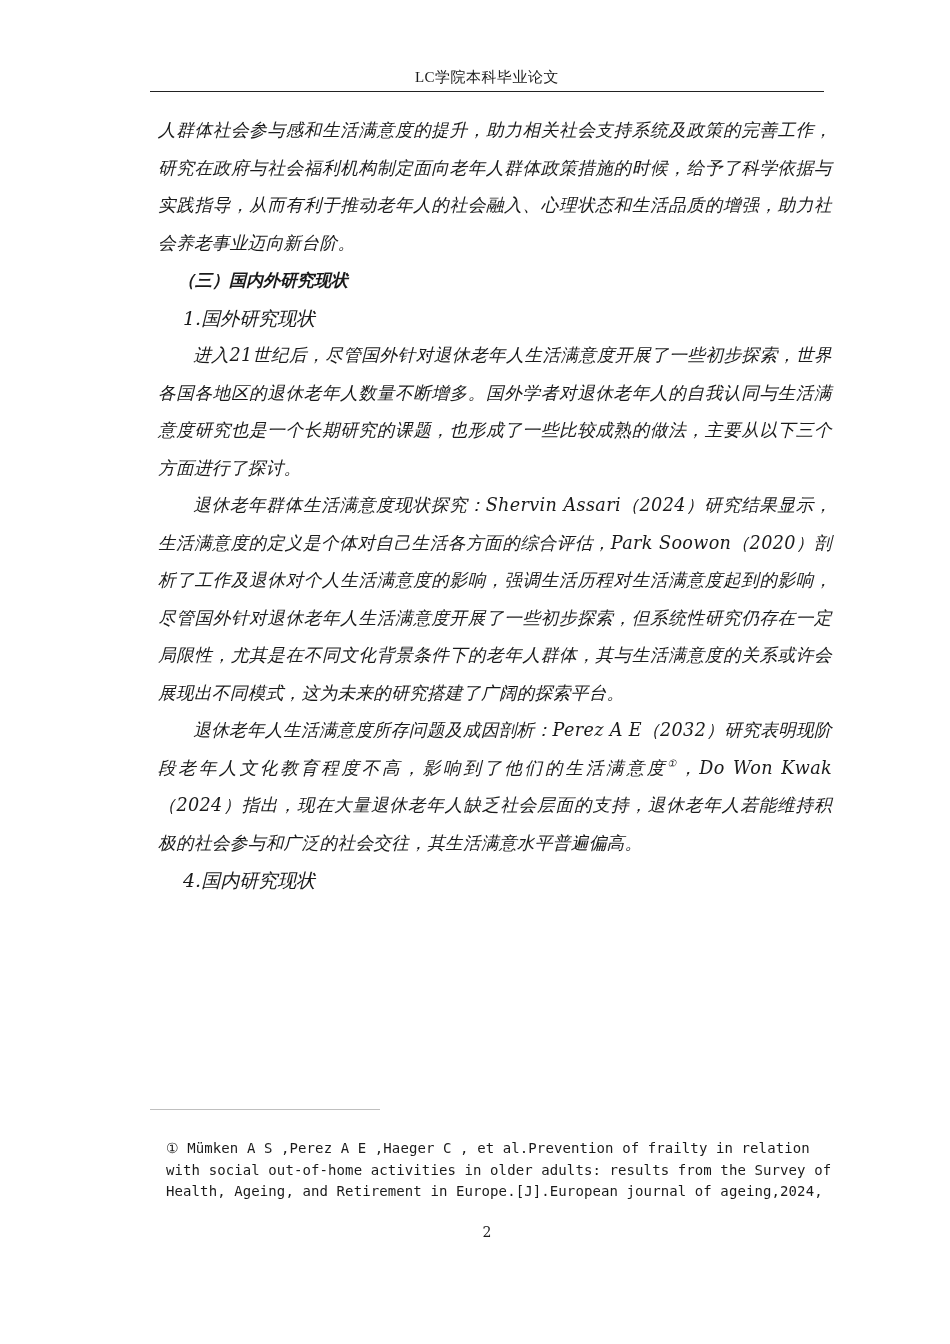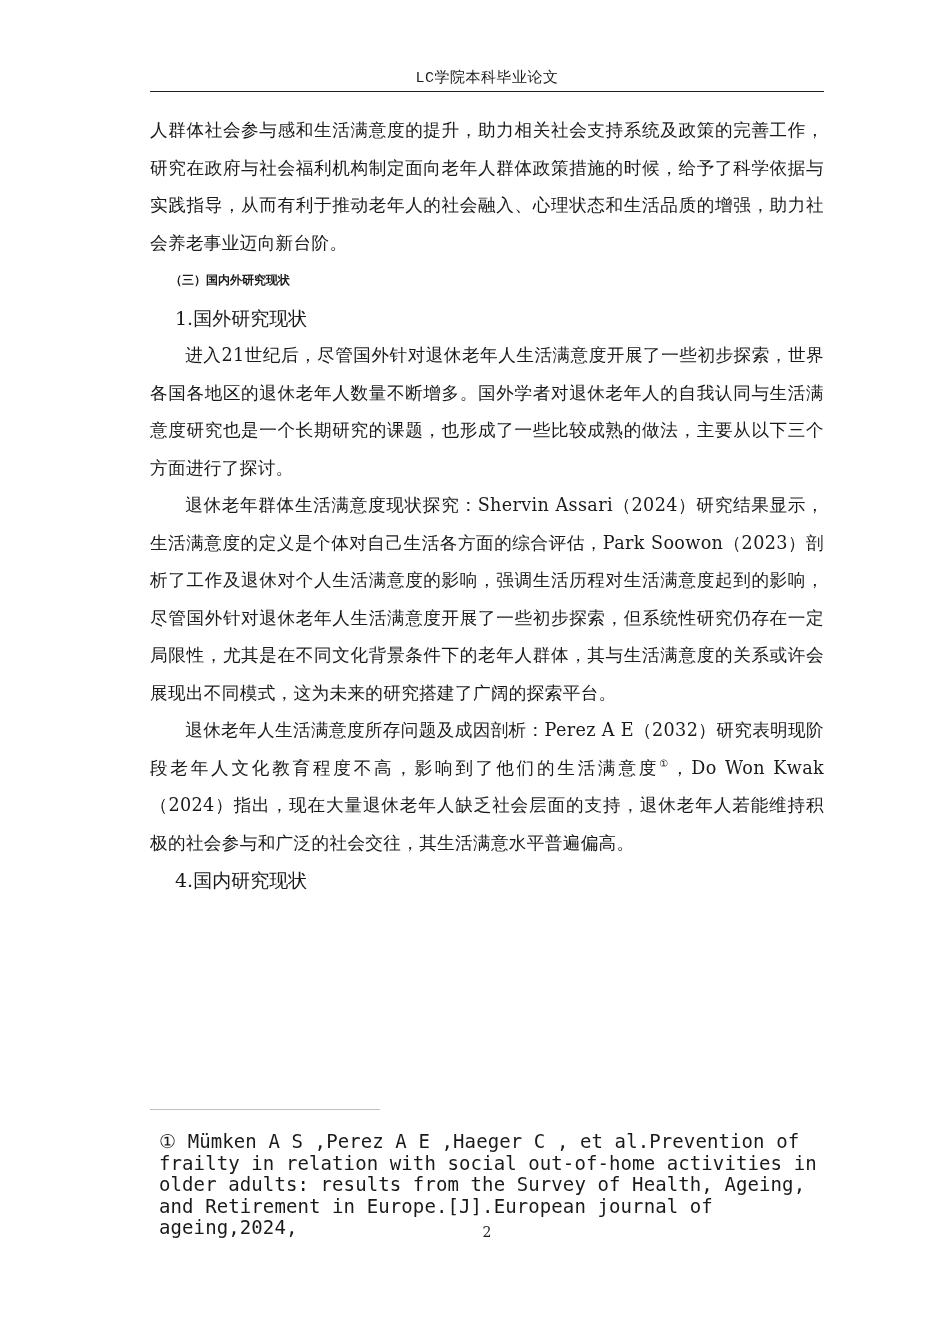--- a/index.html
+++ b/index.html
@@ -1,40 +1,40 @@
 <!DOCTYPE html>
 <html><head>
 <meta charset="utf-8">
 <style>
   html, body { margin: 0; padding: 0; background: #ffffff; }
   body { width: 950px; height: 1344px; position: relative; overflow: hidden; color: #1a1a1a; font-family: "DejaVu Serif", "Liberation Serif", serif; }
-  .header-title { position: absolute; left: 150px; width: 674px; top: 68px; text-align: center; font-family: Liberation Mono, monospace; font-size: 15px; letter-spacing: 0.5px; }
+  .header-title { position: absolute; left: 150px; width: 674px; top: 68px; text-align: center; font-family: Liberation Serif, serif; font-size: 15px; letter-spacing: 0.5px; }
   .header-rule { position: absolute; left: 150px; width: 674px; top: 91px; height: 0; border-top: 1.5px solid #222; }
-  .body { position: absolute; left: 150px; width: 674px; top: 112px; }
+  .body { position: absolute; left: 158px; width: 674px; top: 112px; font-style: italic; }
   .p { font-size: 17.6px; line-height: 37.5px; margin: 0; text-align: justify; text-justify: inter-character; letter-spacing: 0.35px; }
   .indent { text-indent: 2em; }
-  .h3 { font-family: "DejaVu Sans", "Liberation Sans", sans-serif; font-weight: bold; font-size: 12px; line-height: 37.5px; margin: 0; padding-left: 20px; }
+  .h3 { font-family: "DejaVu Sans", "Liberation Sans", sans-serif; font-weight: bold; font-size: 17px; line-height: 37.5px; margin: 0; padding-left: 20px; }
   .h4 { font-size: 19px; line-height: 37.5px; margin: 0; padding-left: 25px; }
   sup.fn { font-size: 10px; line-height: 0; vertical-align: super; }
   .fn-rule { position: absolute; left: 150px; width: 230px; top: 1109px; border-top: 1px solid #bfbfbf; }
-  .footnote { position: absolute; left: 150px; width: 680px; top: 1122px; font-family: "DejaVu Sans Mono", "Liberation Mono", monospace; font-size: 19px; line-height: 21.5px; letter-spacing: 0.1px; margin: 9px; }
+  .footnote { position: absolute; left: 150px; width: 680px; top: 1122px; font-family: "DejaVu Sans Mono", "Liberation Mono", monospace; font-size: 14px; line-height: 21.5px; letter-spacing: 0.1px; margin: 16px; }
   .page-number { position: absolute; left: 0; width: 974px; top: 1224px; text-align: center; font-size: 14px; }
 </style>
 </head>
 <body>
 
 <div class="header-title">LC学院本科毕业论文</div>
 <div class="header-rule"></div>
 
 <div class="body">
   <p class="p">人群体社会参与感和生活满意度的提升，助力相关社会支持系统及政策的完善工作，研究在政府与社会福利机构制定面向老年人群体政策措施的时候，给予了科学依据与实践指导，从而有利于推动老年人的社会融入、心理状态和生活品质的增强，助力社会养老事业迈向新台阶。</p>
   <p class="h3">（三）国内外研究现状</p>
   <p class="h4">1.国外研究现状</p>
   <p class="p indent">进入21世纪后，尽管国外针对退休老年人生活满意度开展了一些初步探索，世界各国各地区的退休老年人数量不断增多。国外学者对退休老年人的自我认同与生活满意度研究也是一个长期研究的课题，也形成了一些比较成熟的做法，主要从以下三个方面进行了探讨。</p>
-  <p class="p indent">退休老年群体生活满意度现状探究：Shervin Assari（2024）研究结果显示，生活满意度的定义是个体对自己生活各方面的综合评估，Park Soowon（2023）剖析了工作及退休对个人生活满意度的影响，强调生活历程对生活满意度起到的影响，尽管国外针对退休老年人生活满意度开展了一些初步探索，但系统性研究仍存在一定局限性，尤其是在不同文化背景条件下的老年人群体，其与生活满意度的关系或许会展现出不同模式，这为未来的研究搭建了广阔的探索平台。</p>
+  <p class="p indent">退休老年群体生活满意度现状探究：Shervin Assari（2024）研究结果显示，生活满意度的定义是个体对自己生活各方面的综合评估，Park Soowon（2020）剖析了工作及退休对个人生活满意度的影响，强调生活历程对生活满意度起到的影响，尽管国外针对退休老年人生活满意度开展了一些初步探索，但系统性研究仍存在一定局限性，尤其是在不同文化背景条件下的老年人群体，其与生活满意度的关系或许会展现出不同模式，这为未来的研究搭建了广阔的探索平台。</p>
   <p class="p indent"><span>退休老年人生活满意度所存问题及成因剖析：Perez A E（2032）研究表明现阶段老年人文化教育程度不高，影响到了他们的生活满意度</span><sup class="fn">①</sup><span>，Do Won Kwak（2024）指出，现在大量退休老年人缺乏社会层面的支持，退休老年人若能维持积极的社会参与和广泛的社会交往，其生活满意水平普遍偏高。</span></p>
   <p class="h4">4.国内研究现状</p>
 </div>
 
 <div class="fn-rule"></div>
 <p class="footnote">① Mümken A S ,Perez A E ,Haeger C , et al.Prevention of frailty in relation with social out-of-home activities in older adults: results from the Survey of Health, Ageing, and Retirement in Europe.[J].European journal of ageing,2024,</p>
 
 <div class="page-number">2</div>
 
 </body></html>

